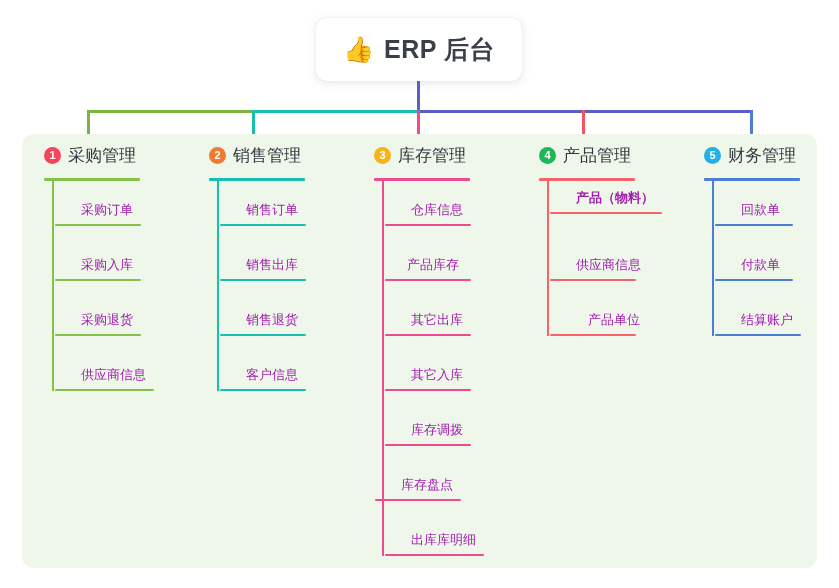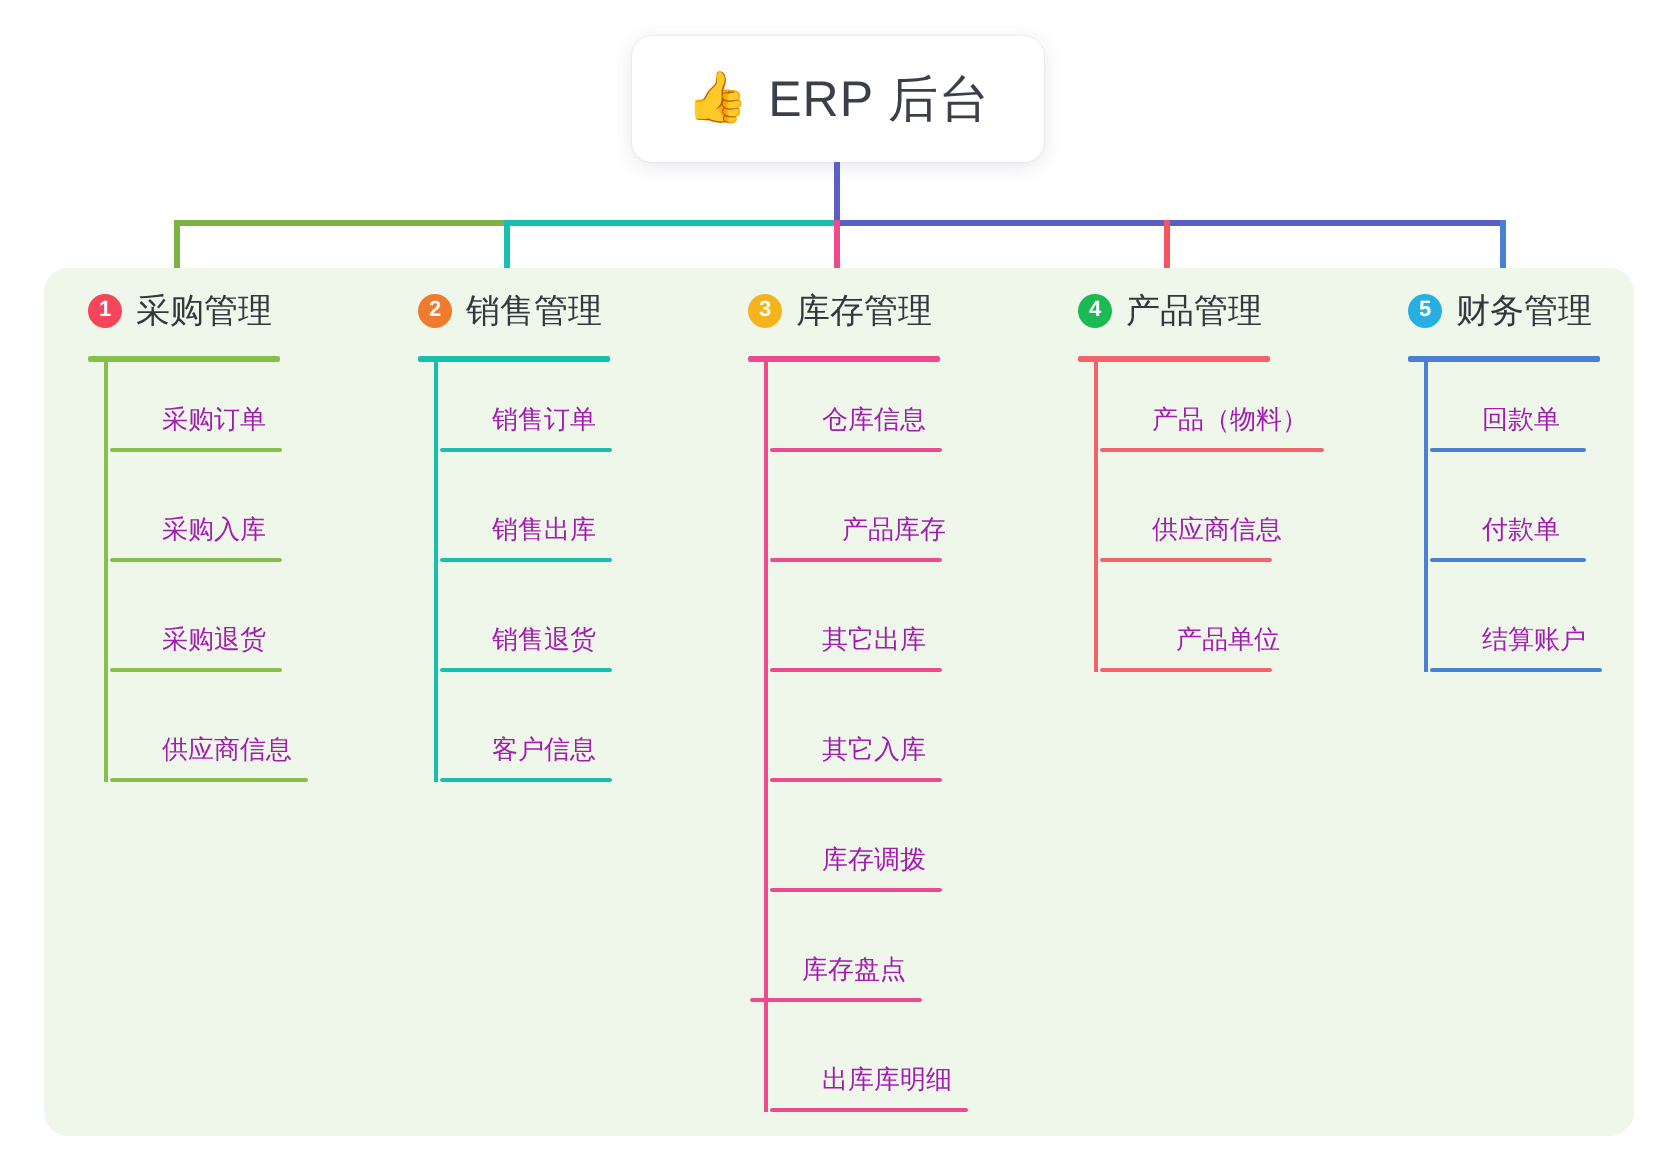--- a/index.html
+++ b/index.html
@@ -19,21 +19,21 @@
     width:206px;height:63px;
     background:#ffffff;
     border-radius:10px;
     box-shadow:0 2px 10px rgba(60,70,90,.13),0 0 1px rgba(60,70,90,.18);
     display:flex;align-items:center;justify-content:center;
     gap:10px;
     box-sizing:border-box;
   }
   .root-emoji{font-size:25px;line-height:1;}
   .root-title{
-    font-size:25px;color:#3a3f4a;letter-spacing:.5px;white-space:nowrap;
+    font-size:25px;color:#3a3f4a;letter-spacing:.5px;white-space:nowrap;font-weight:bold;
   }
 
   
   .line{position:absolute;}
 
   
   .panel{
     position:absolute;
     left:22px;top:134px;
     width:795px;height:434px;
@@ -143,21 +143,21 @@
             <span class="badge" style="background: rgb(245, 180, 29);">3</span>
             <span class="branch-title">库存管理</span>
           </div>
           <div class="head-rule" style="left: 18px; top: 44px; width: 96px; background: rgb(238, 74, 143);"></div>
           <div class="spine" style="left: 26px; top: 44px; height: 378px; background: rgb(238, 74, 143);"></div>
           <div class="leaf" style="left: 29px; top: 52px; height: 40px; width: 130px;">
             <span class="leaf-label" style="left: 26px;">仓库信息</span>
             <div class="leaf-rule" style="width: 86px; background: rgb(238, 74, 143);"></div>
           </div>
           <div class="leaf" style="left: 29px; top: 107px; height: 40px; width: 130px;">
-            <span class="leaf-label" style="left: 36px; text-align: right;">产品库存</span>
+            <span class="leaf-label" style="left: 22px; text-align: right;">产品库存</span>
             <div class="leaf-rule" style="width: 86px; background: rgb(238, 74, 143);"></div>
           </div>
           <div class="leaf" style="left: 29px; top: 162px; height: 40px; width: 130px;">
             <span class="leaf-label" style="left: 26px;">其它出库</span>
             <div class="leaf-rule" style="width: 86px; background: rgb(238, 74, 143);"></div>
           </div>
           <div class="leaf" style="left: 29px; top: 217px; height: 40px; width: 130px; text-align: center;">
             <span class="leaf-label" style="left: 26px;">其它入库</span>
             <div class="leaf-rule" style="width: 86px; background: rgb(238, 74, 143);"></div>
           </div>
@@ -174,21 +174,21 @@
             <div class="leaf-rule" style="width: 99px; background: rgb(238, 74, 143);"></div>
           </div>
         </div>
         <div class="branch" style="left: 499px;">
           <div class="branch-head">
             <span class="badge" style="background: rgb(29, 185, 84);">4</span>
             <span class="branch-title">产品管理</span>
           </div>
           <div class="head-rule" style="left: 18px; top: 44px; width: 96px; background: rgb(244, 99, 107);"></div>
           <div class="spine" style="left: 26px; top: 44px; height: 158px; background: rgb(244, 99, 107);"></div>
-          <div class="leaf" style="left: 29px; top: 52px; height: 40px; width: 130px;">
+          <div class="leaf" style="left: 29px; top: 40px; height: 40px; width: 130px; font-weight: bold;">
             <span class="leaf-label" style="left: 26px;">产品（物料）</span>
             <div class="leaf-rule" style="width: 112px; background: rgb(244, 99, 107);"></div>
           </div>
           <div class="leaf" style="left: 29px; top: 107px; height: 40px; width: 130px;">
             <span class="leaf-label" style="left: 26px;">供应商信息</span>
             <div class="leaf-rule" style="width: 86px; background: rgb(244, 99, 107);"></div>
           </div>
           <div class="leaf" style="left: 29px; top: 162px; height: 40px; width: 130px;">
             <span class="leaf-label" style="left: 38px;">产品单位</span>
             <div class="leaf-rule" style="width: 86px; background: rgb(244, 99, 107);"></div>

